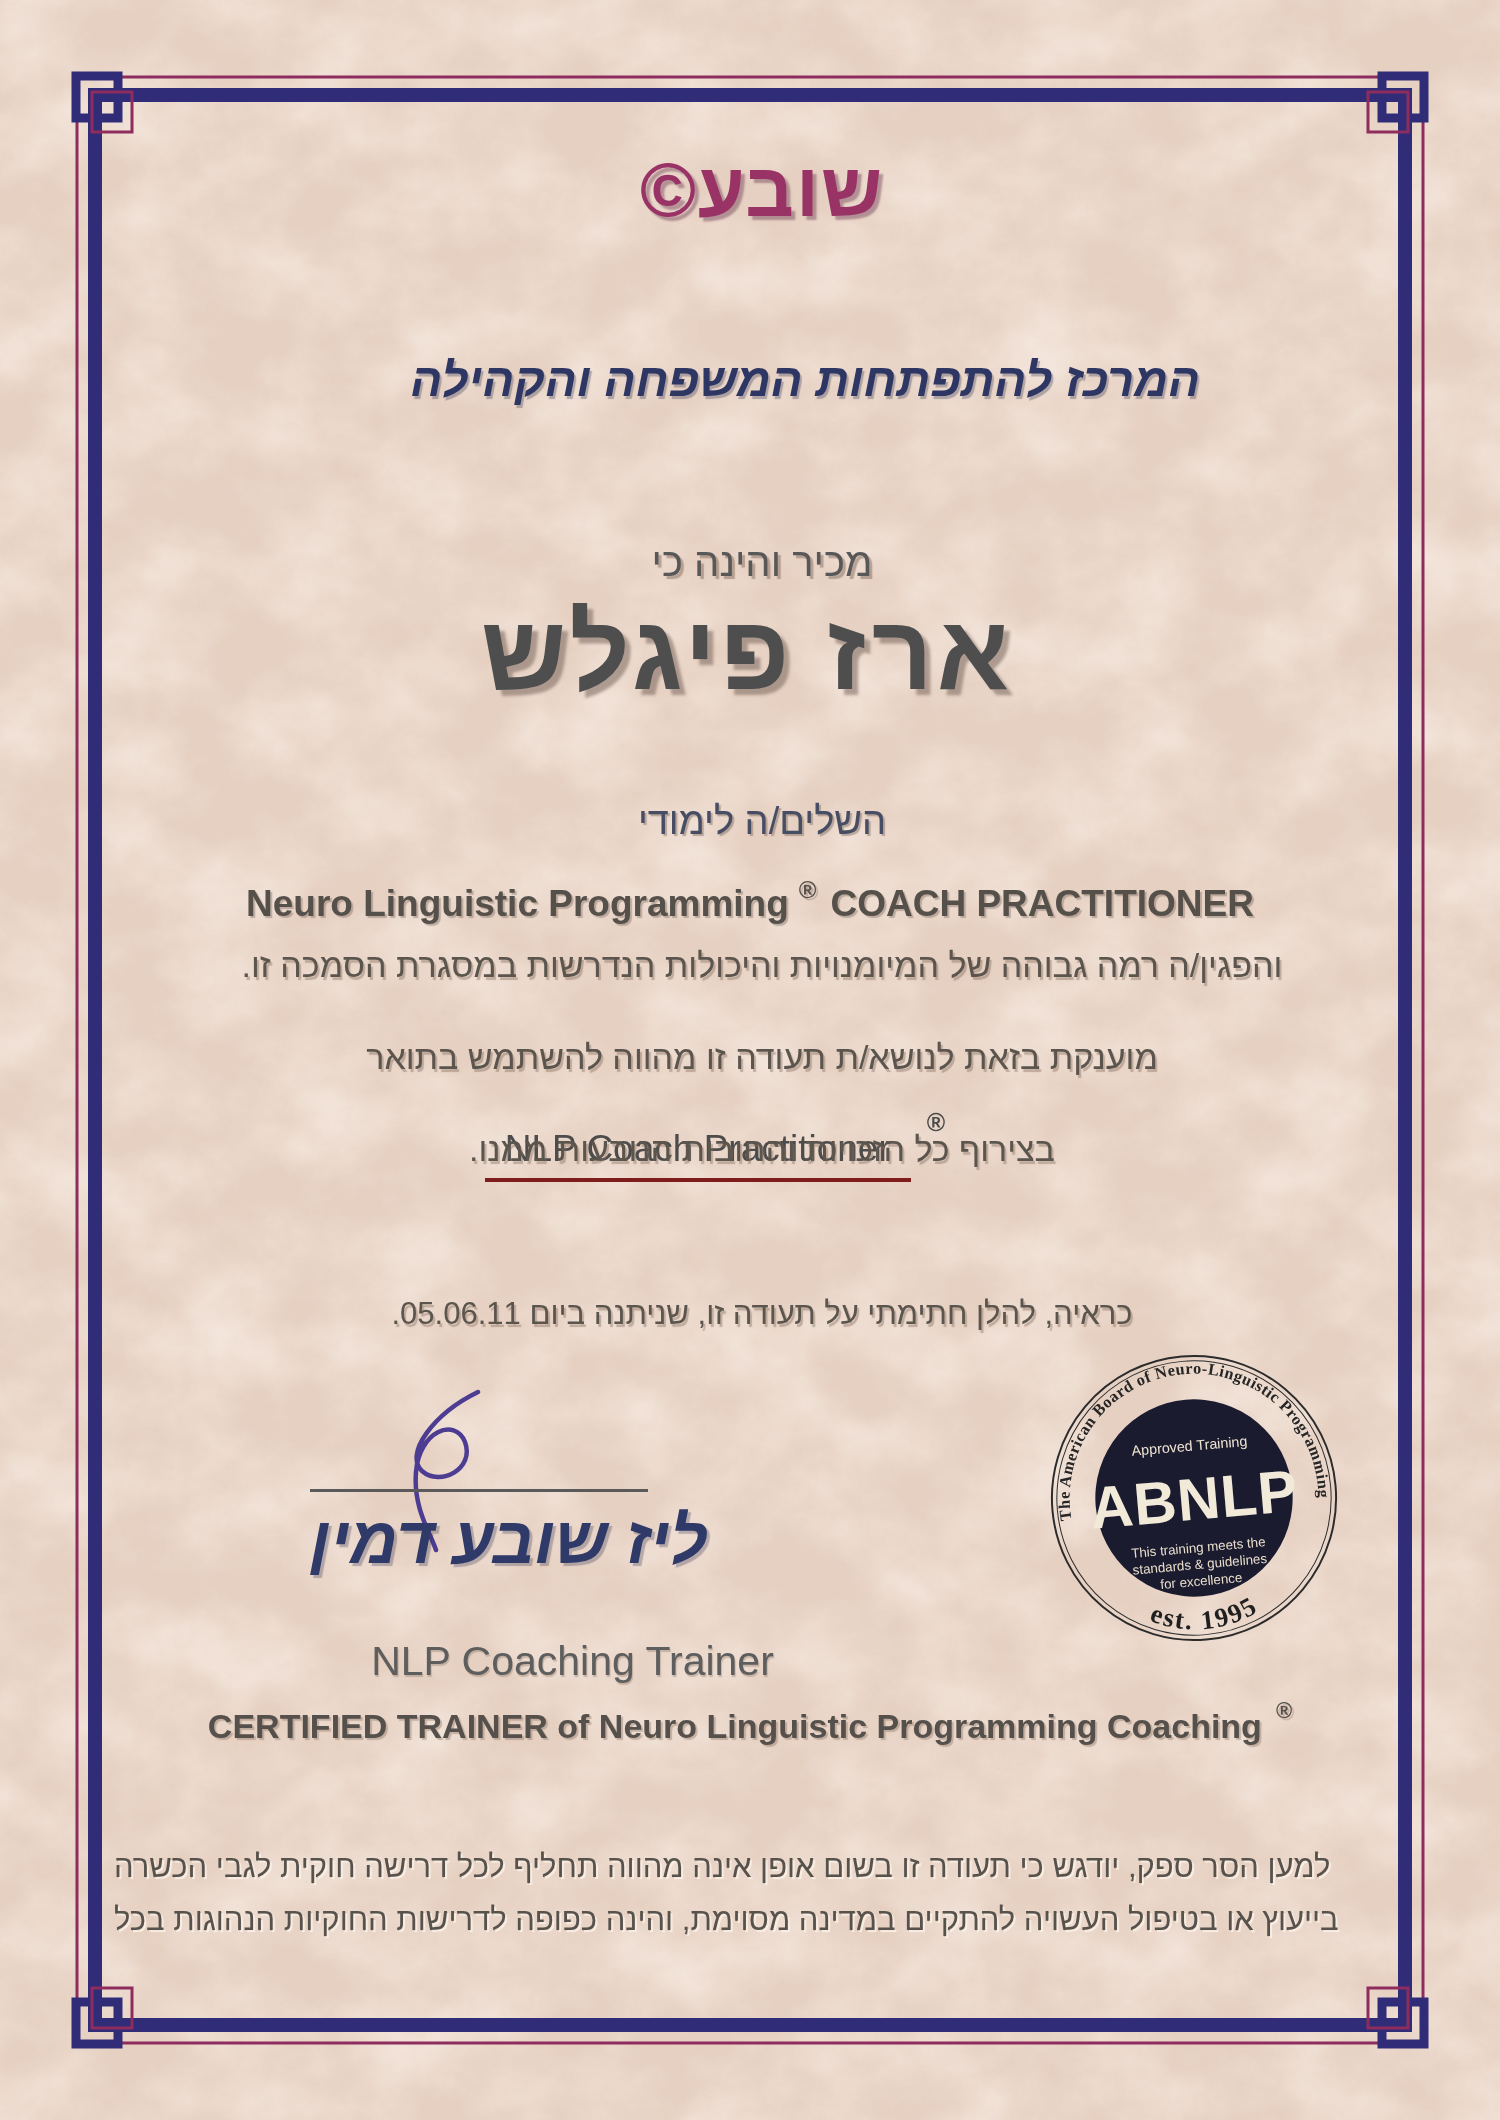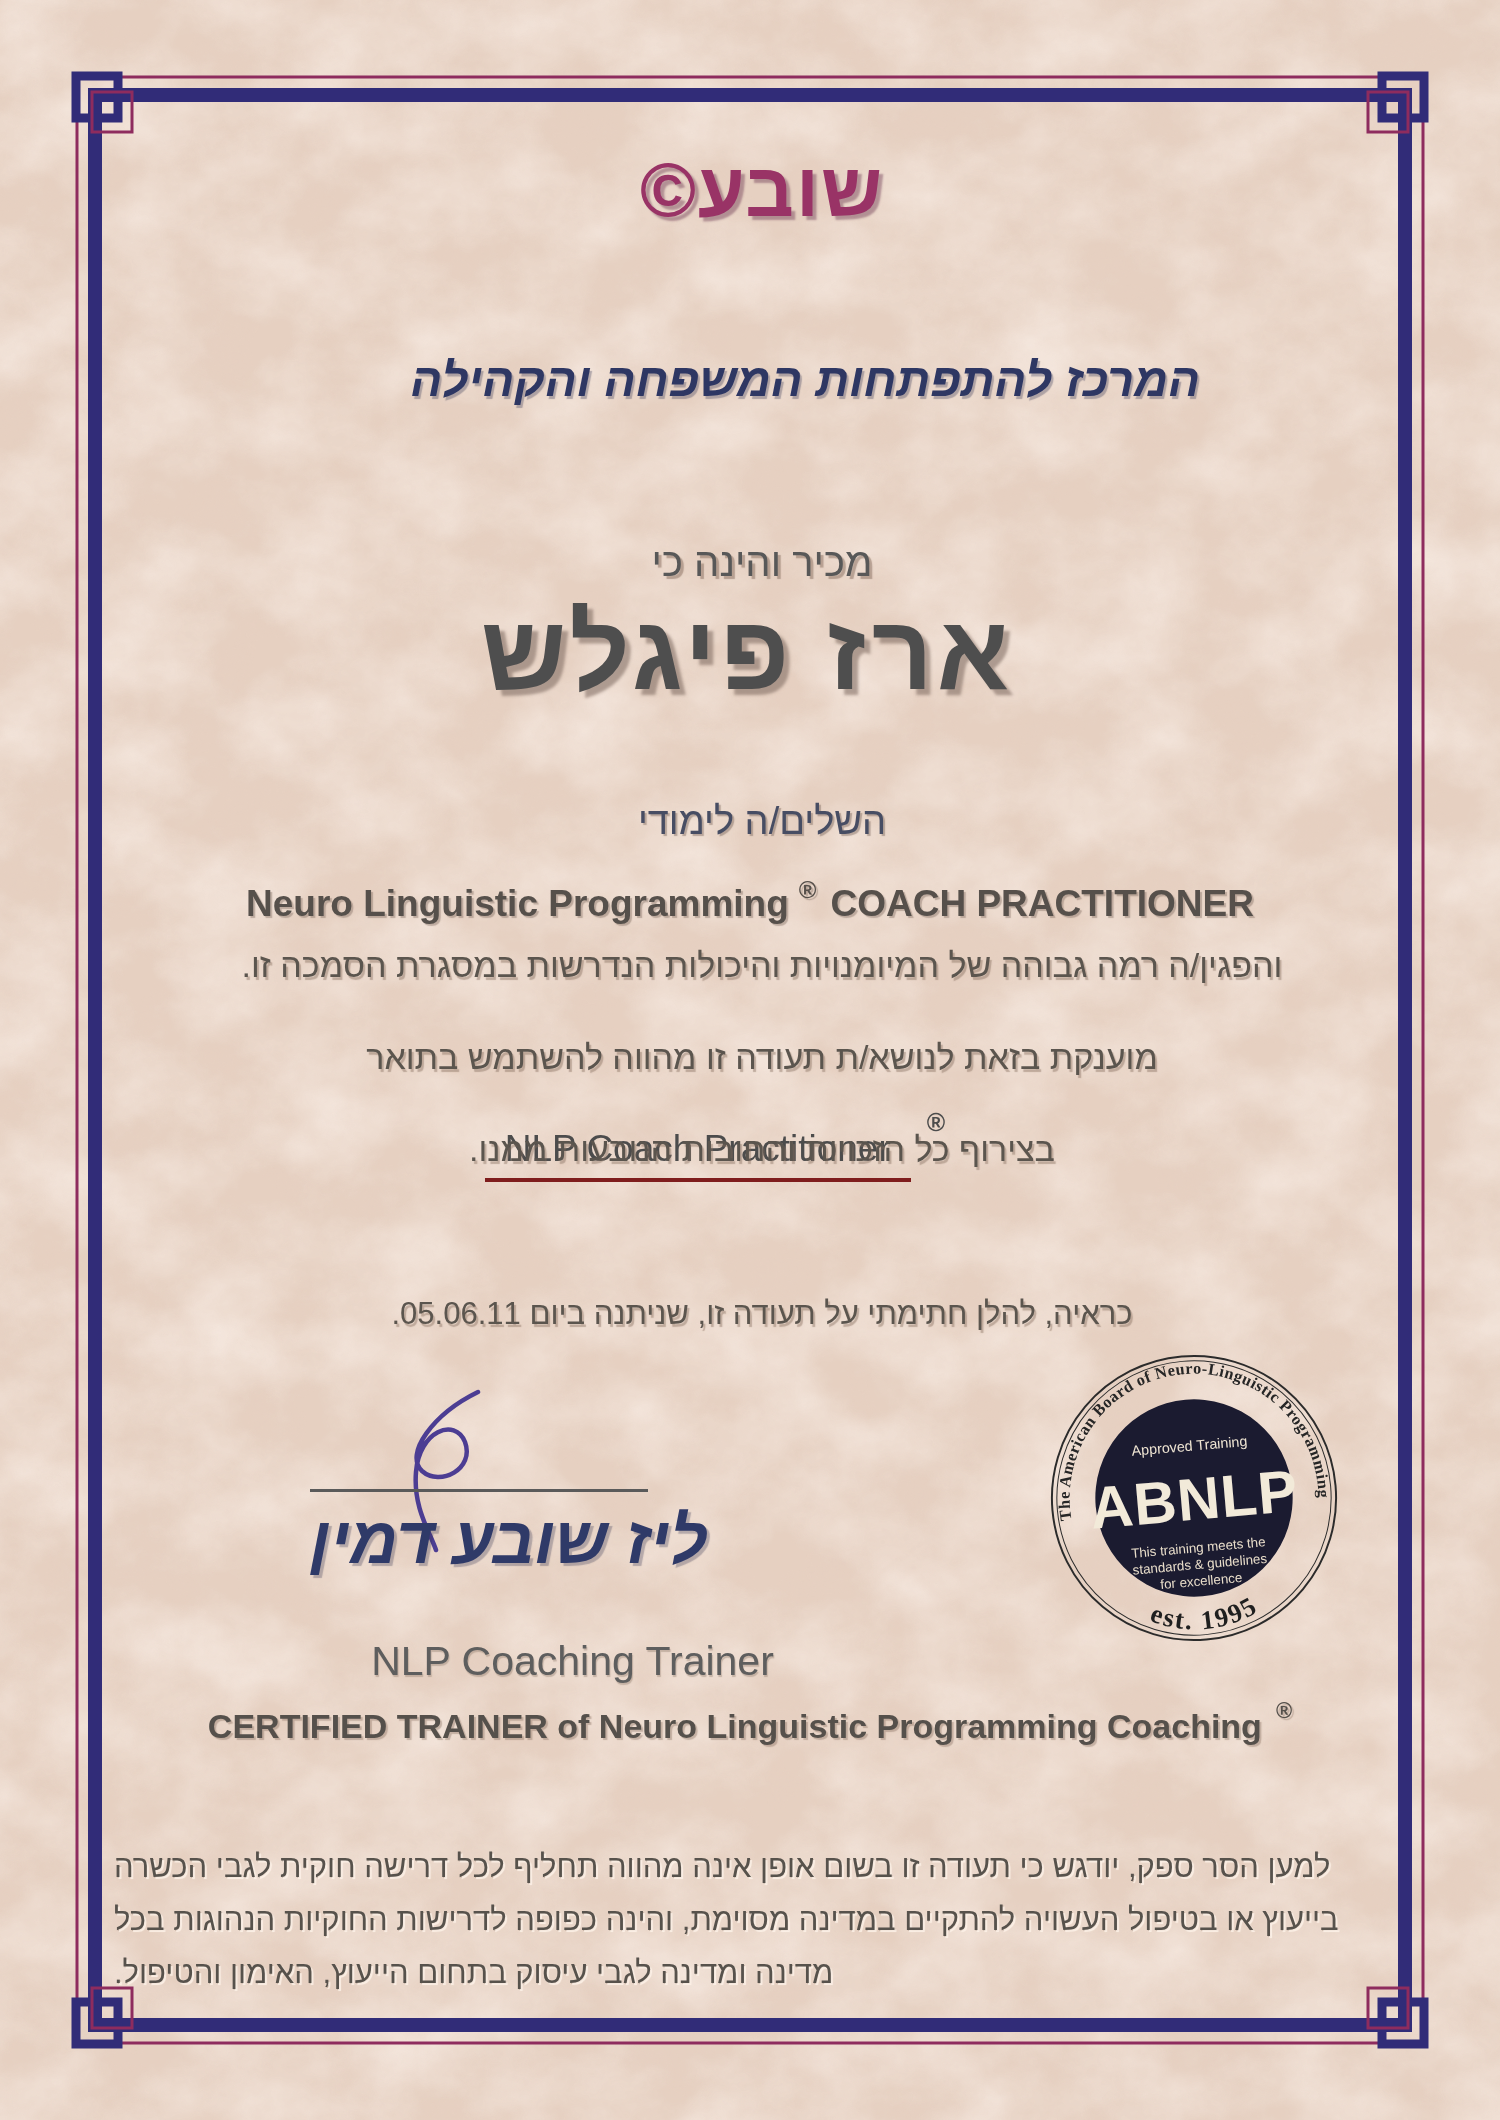--- a/index.html
+++ b/index.html
@@ -177,17 +177,16 @@
       </g>
     </svg>
 
     <div class="abs ctr certline">
       <span>CERTIFIED TRAINER of Neuro Linguistic Programming Coaching</span><sup>®</sup>
     </div>
 
     <div class="abs disclaimer rtl">
       <div>למען הסר ספק, יודגש כי תעודה זו בשום אופן אינה מהווה תחליף לכל דרישה חוקית לגבי הכשרה</div>
       <div>בייעוץ או בטיפול העשויה להתקיים במדינה מסוימת,  והינה כפופה לדרישות החוקיות הנהוגות בכל</div>
-      <div>מדינה ומדינה לגבי עיסוק בתחום הייעוץ, האימון והטיפול.</div>
     </div>
 
   </div>
 </div>
 
 </body></html>

